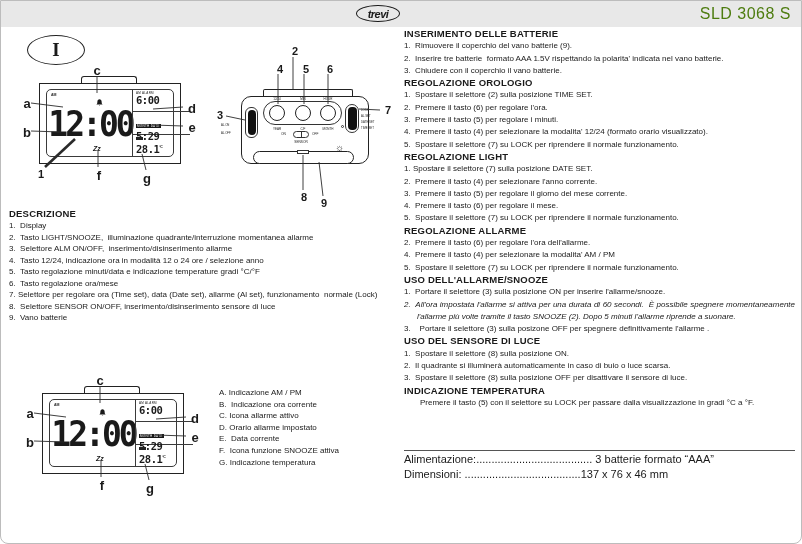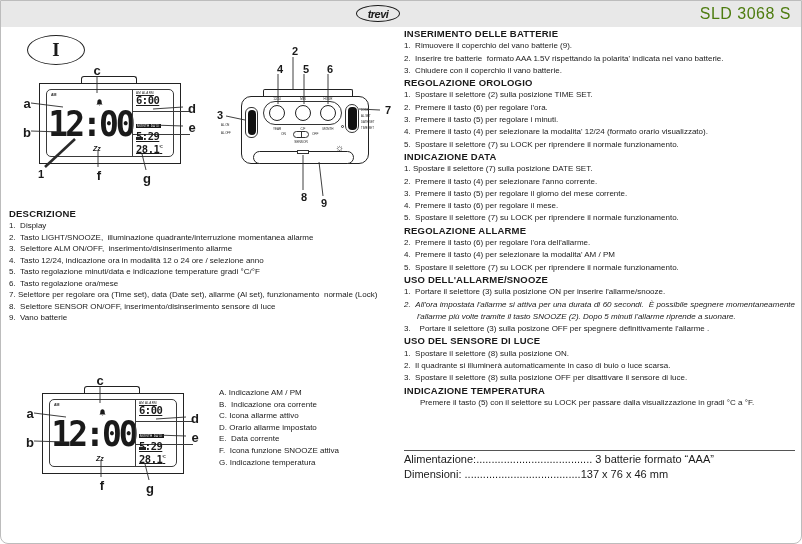--- a/index.html
+++ b/index.html
@@ -47,21 +47,21 @@
               border:1.5px solid #222; border-radius:0; background:#fff; }
   .fc-inner { position:absolute; left:6px; top:5px; width:128px; height:68px;
               border:1px solid #3a3a3a; border-radius:5px; }
   .fc-am { position:absolute; left:4px; top:3px; font-size:3.5px; font-weight:bold; }
   .fc-time { position:absolute; left:2px; top:3px; width:83px; height:60px;
              display:flex; align-items:center; justify-content:center;
              font-family:"DejaVu Sans Mono", monospace; font-weight:bold; font-size:33px;
              letter-spacing:-3px; transform:scaleY(1.08); }
   .fc-bell { position:absolute; left:49px; top:2px; }
   .fc-snz { position:absolute; left:46px; top:55px; font:italic bold 7px "Liberation Sans", sans-serif; }
-  .fc-right { position:absolute; left:85px; top:0; width:58px; height:67px; border-left:1px solid #3a3a3a;text-decoration:underline; }
+  .fc-right { position:absolute; left:85px; top:0; width:58px; height:67px; border-left:1px solid #3a3a3a; }
   .fc-cell { position:relative; height:22.3px; border-bottom:1px solid #3a3a3a; padding:1px 2px 0 3px; }
   .fc-cell:last-child { border-bottom:none; }
   .fc-cap { font-size:3px; letter-spacing:0.3px; white-space:nowrap; }
   .fc-cap.inv { display:inline-block; background:#161616; color:#fff; padding:0 1px; }
   .fc-val { font-family:"DejaVu Sans Mono", monospace; font-weight:bold; font-size:10.5px;
             line-height:11px; letter-spacing:-0.5px; }
   .fc-sup { font-size:3.5px; vertical-align:super; font-family:"Liberation Sans", sans-serif; }
   .fc-mark { position:absolute; left:3px; top:2px; width:7px; height:3px; background:#222; }
 
   
@@ -287,21 +287,21 @@
     </div>
     <div>
       <div class="sec-title">REGOLAZIONE OROLOGIO</div>
       <div class="li">1.  Spostare il selettore (2) sulla posizione TIME SET.</div>
       <div class="li">2.  Premere il tasto (6) per regolare l'ora.</div>
       <div class="li">3.  Premere il tasto (5) per regolare i minuti.</div>
       <div class="li">4.  Premere il tasto (4) per selezionare la modalita' 12/24 (formato orario visualizzato).</div>
       <div class="li">5.  Spostare il selettore (7) su LOCK per riprendere il normale funzionamento.</div>
     </div>
     <div>
-      <div class="sec-title">INDICAZIONE DATA</div>
+      <div class="sec-title">REGOLAZIONE LIGHT</div>
       <div class="li">1. Spostare il selettore (7) sulla posizione DATE SET.</div>
       <div class="li">2.  Premere il tasto (4) per selezionare l'anno corrente.</div>
       <div class="li">3.  Premere il tasto (5) per regolare il giorno del mese corrente.</div>
       <div class="li">4.  Premere il tasto (6) per regolare il mese.</div>
       <div class="li">5.  Spostare il selettore (7) su LOCK per riprendere il normale funzionamento.</div>
     </div>
     <div>
       <div class="sec-title">REGOLAZIONE ALLARME</div>
       <div class="li">2.  Premere il tasto (6) per regolare l'ora dell'allarme.</div>
       <div class="li">4.  Premere il tasto (4) per selezionare la modalita' AM / PM</div>

